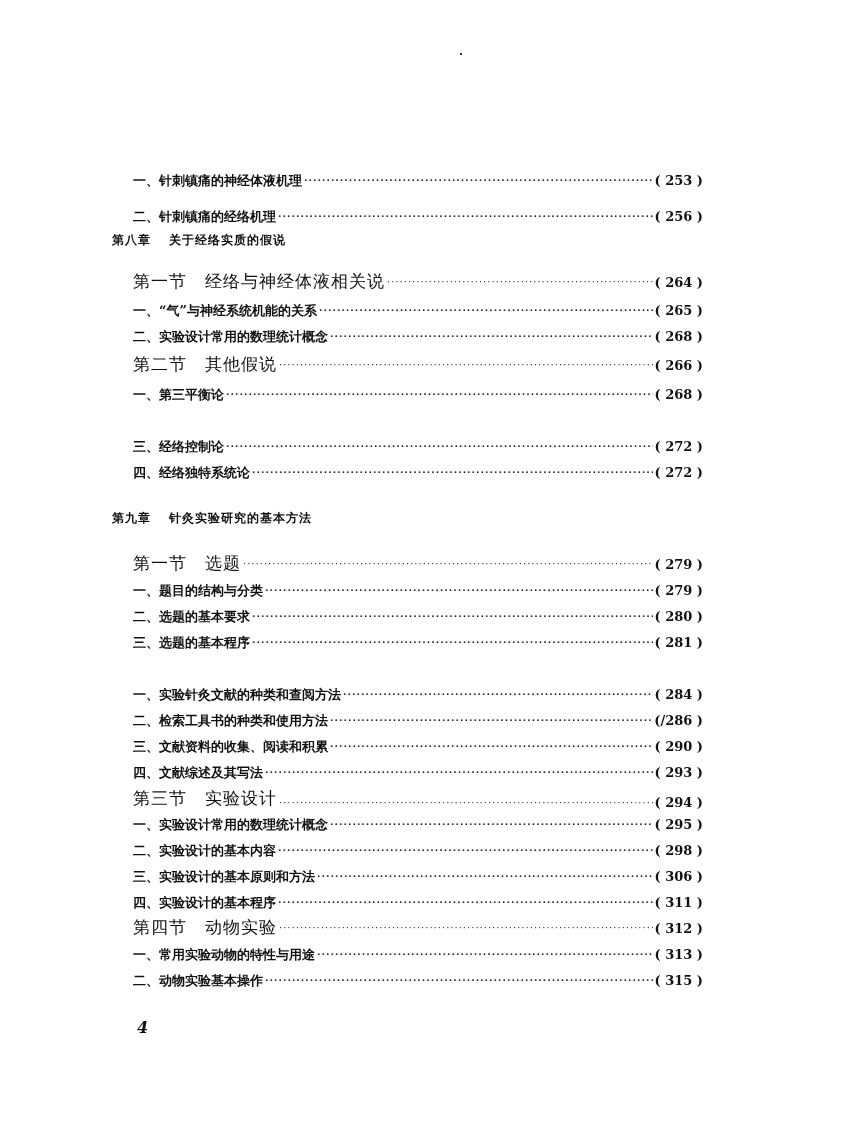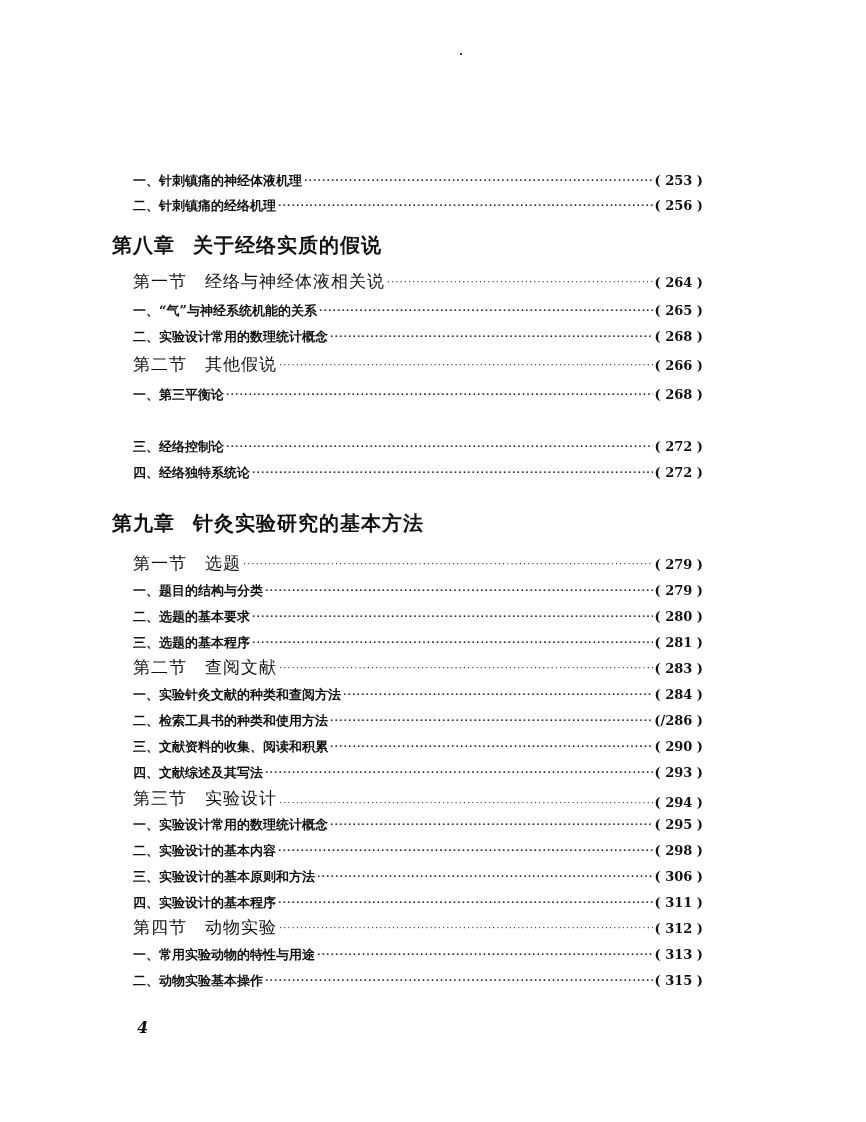--- a/index.html
+++ b/index.html
@@ -59,21 +59,21 @@
     }
     .sec {
       left: 133px;
       font-size: 17px;
       height: 24px;
     }
     .sec .title { letter-spacing: 1px; }
     .chapter {
       position: absolute;
       left: 112px;
-      font-size: 20px;
+      font-size: 12px;
       font-weight: bold;
       white-space: nowrap;
       letter-spacing: 1px;
     }
     .chapter .ch-num { margin-right: 18px; }
     .folio {
       position: absolute;
       left: 137px;
       top: 1018px;
       font-size: 16px;
@@ -91,21 +91,21 @@
 
 <div class="page">
 
   <div class="speck" style="left:460px;top:53px;"></div>
 
   <div class="toc-line sub" style="top:172px;">
     <span class="title">一、针刺镇痛的神经体液机理</span>
     <span class="leader"></span>
     <span class="page-num">( 253 )</span>
   </div>
-  <div class="toc-line sub" style="top:197px;">
+  <div class="toc-line sub" style="top:208px;">
     <span class="title">二、针刺镇痛的经络机理</span>
     <span class="leader"></span>
     <span class="page-num">( 256 )</span>
   </div>
 
   <div class="chapter" style="top:232px;">
     <span class="ch-num">第八章</span><span>关于经络实质的假说</span>
   </div>
 
   <div class="toc-line sec" style="top:270px;">
@@ -163,25 +163,20 @@
     <span class="title">二、选题的基本要求</span>
     <span class="leader"></span>
     <span class="page-num">( 280 )</span>
   </div>
   <div class="toc-line sub" style="top:634px;">
     <span class="title">三、选题的基本程序</span>
     <span class="leader"></span>
     <span class="page-num">( 281 )</span>
   </div>
 
-  <div class="toc-line sec" style="top:656px;">
-    <span class="title">第二节　查阅文献</span>
-    <span class="leader"></span>
-    <span class="page-num">( 283 )</span>
-  </div>
   <div class="toc-line sub" style="top:686px;">
     <span class="title">一、实验针灸文献的种类和查阅方法</span>
     <span class="leader"></span>
     <span class="page-num">( 284 )</span>
   </div>
   <div class="toc-line sub" style="top:712px;">
     <span class="title">二、检索工具书的种类和使用方法</span>
     <span class="leader"></span>
     <span class="page-num">(/286 )</span>
   </div>

